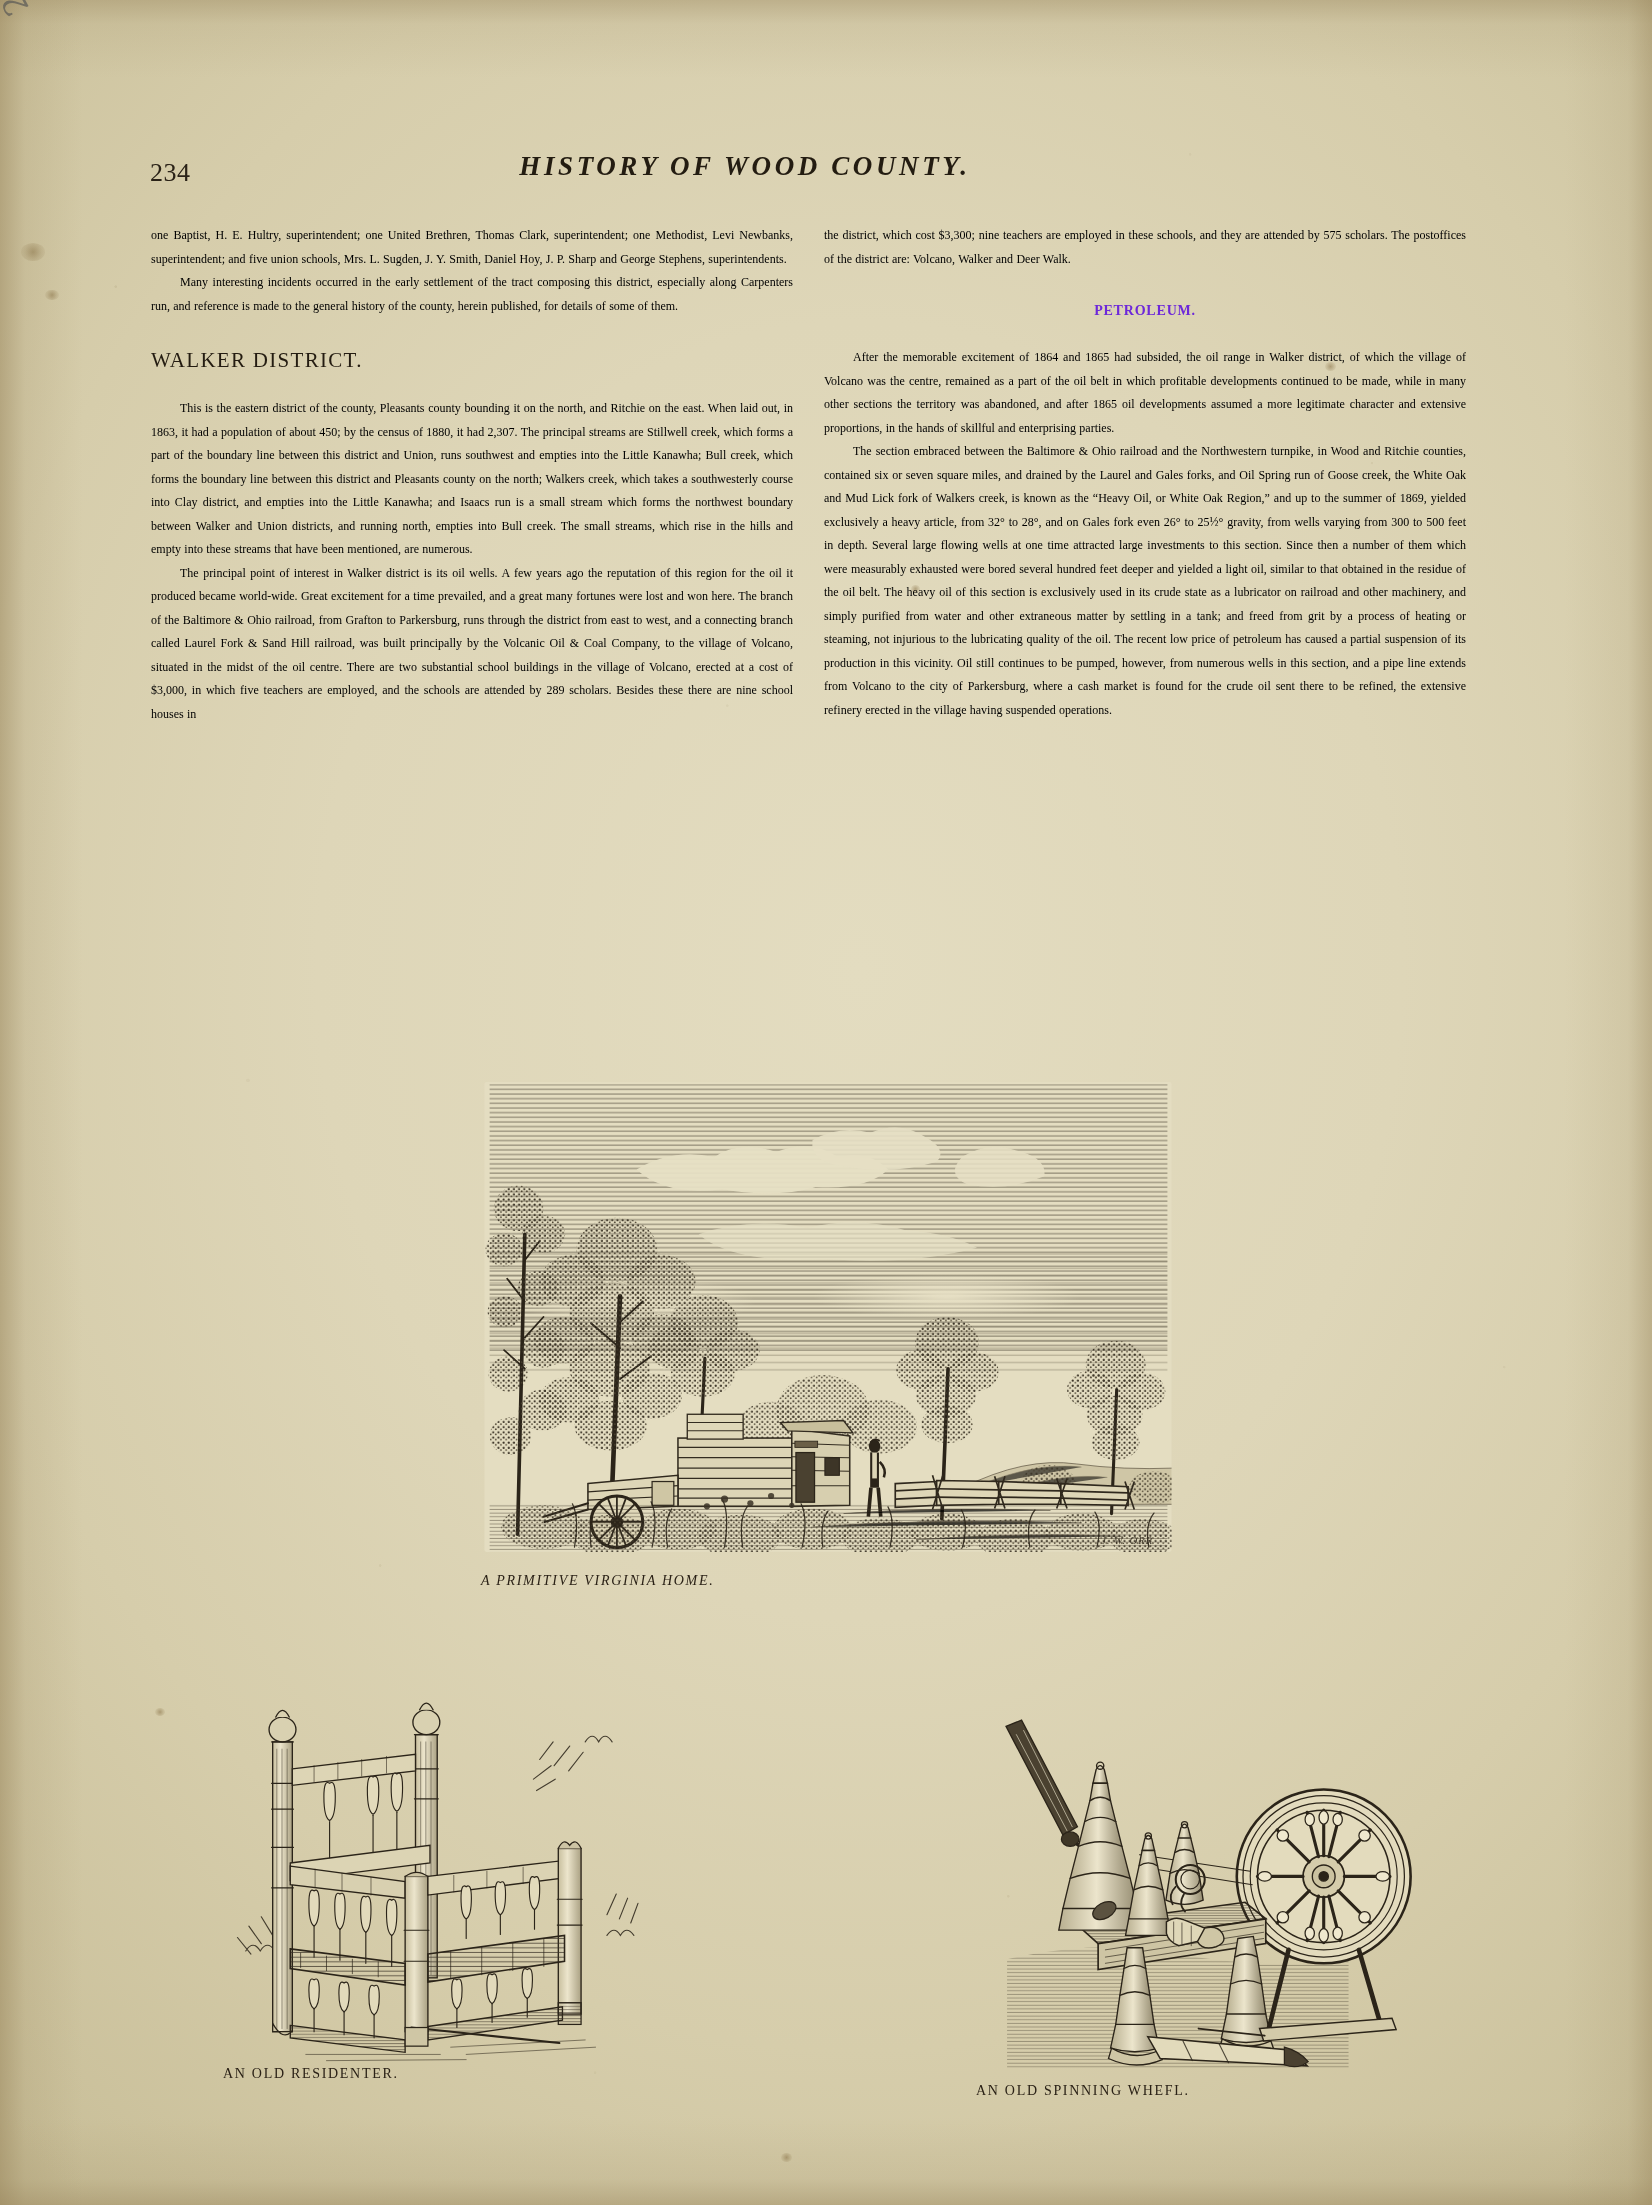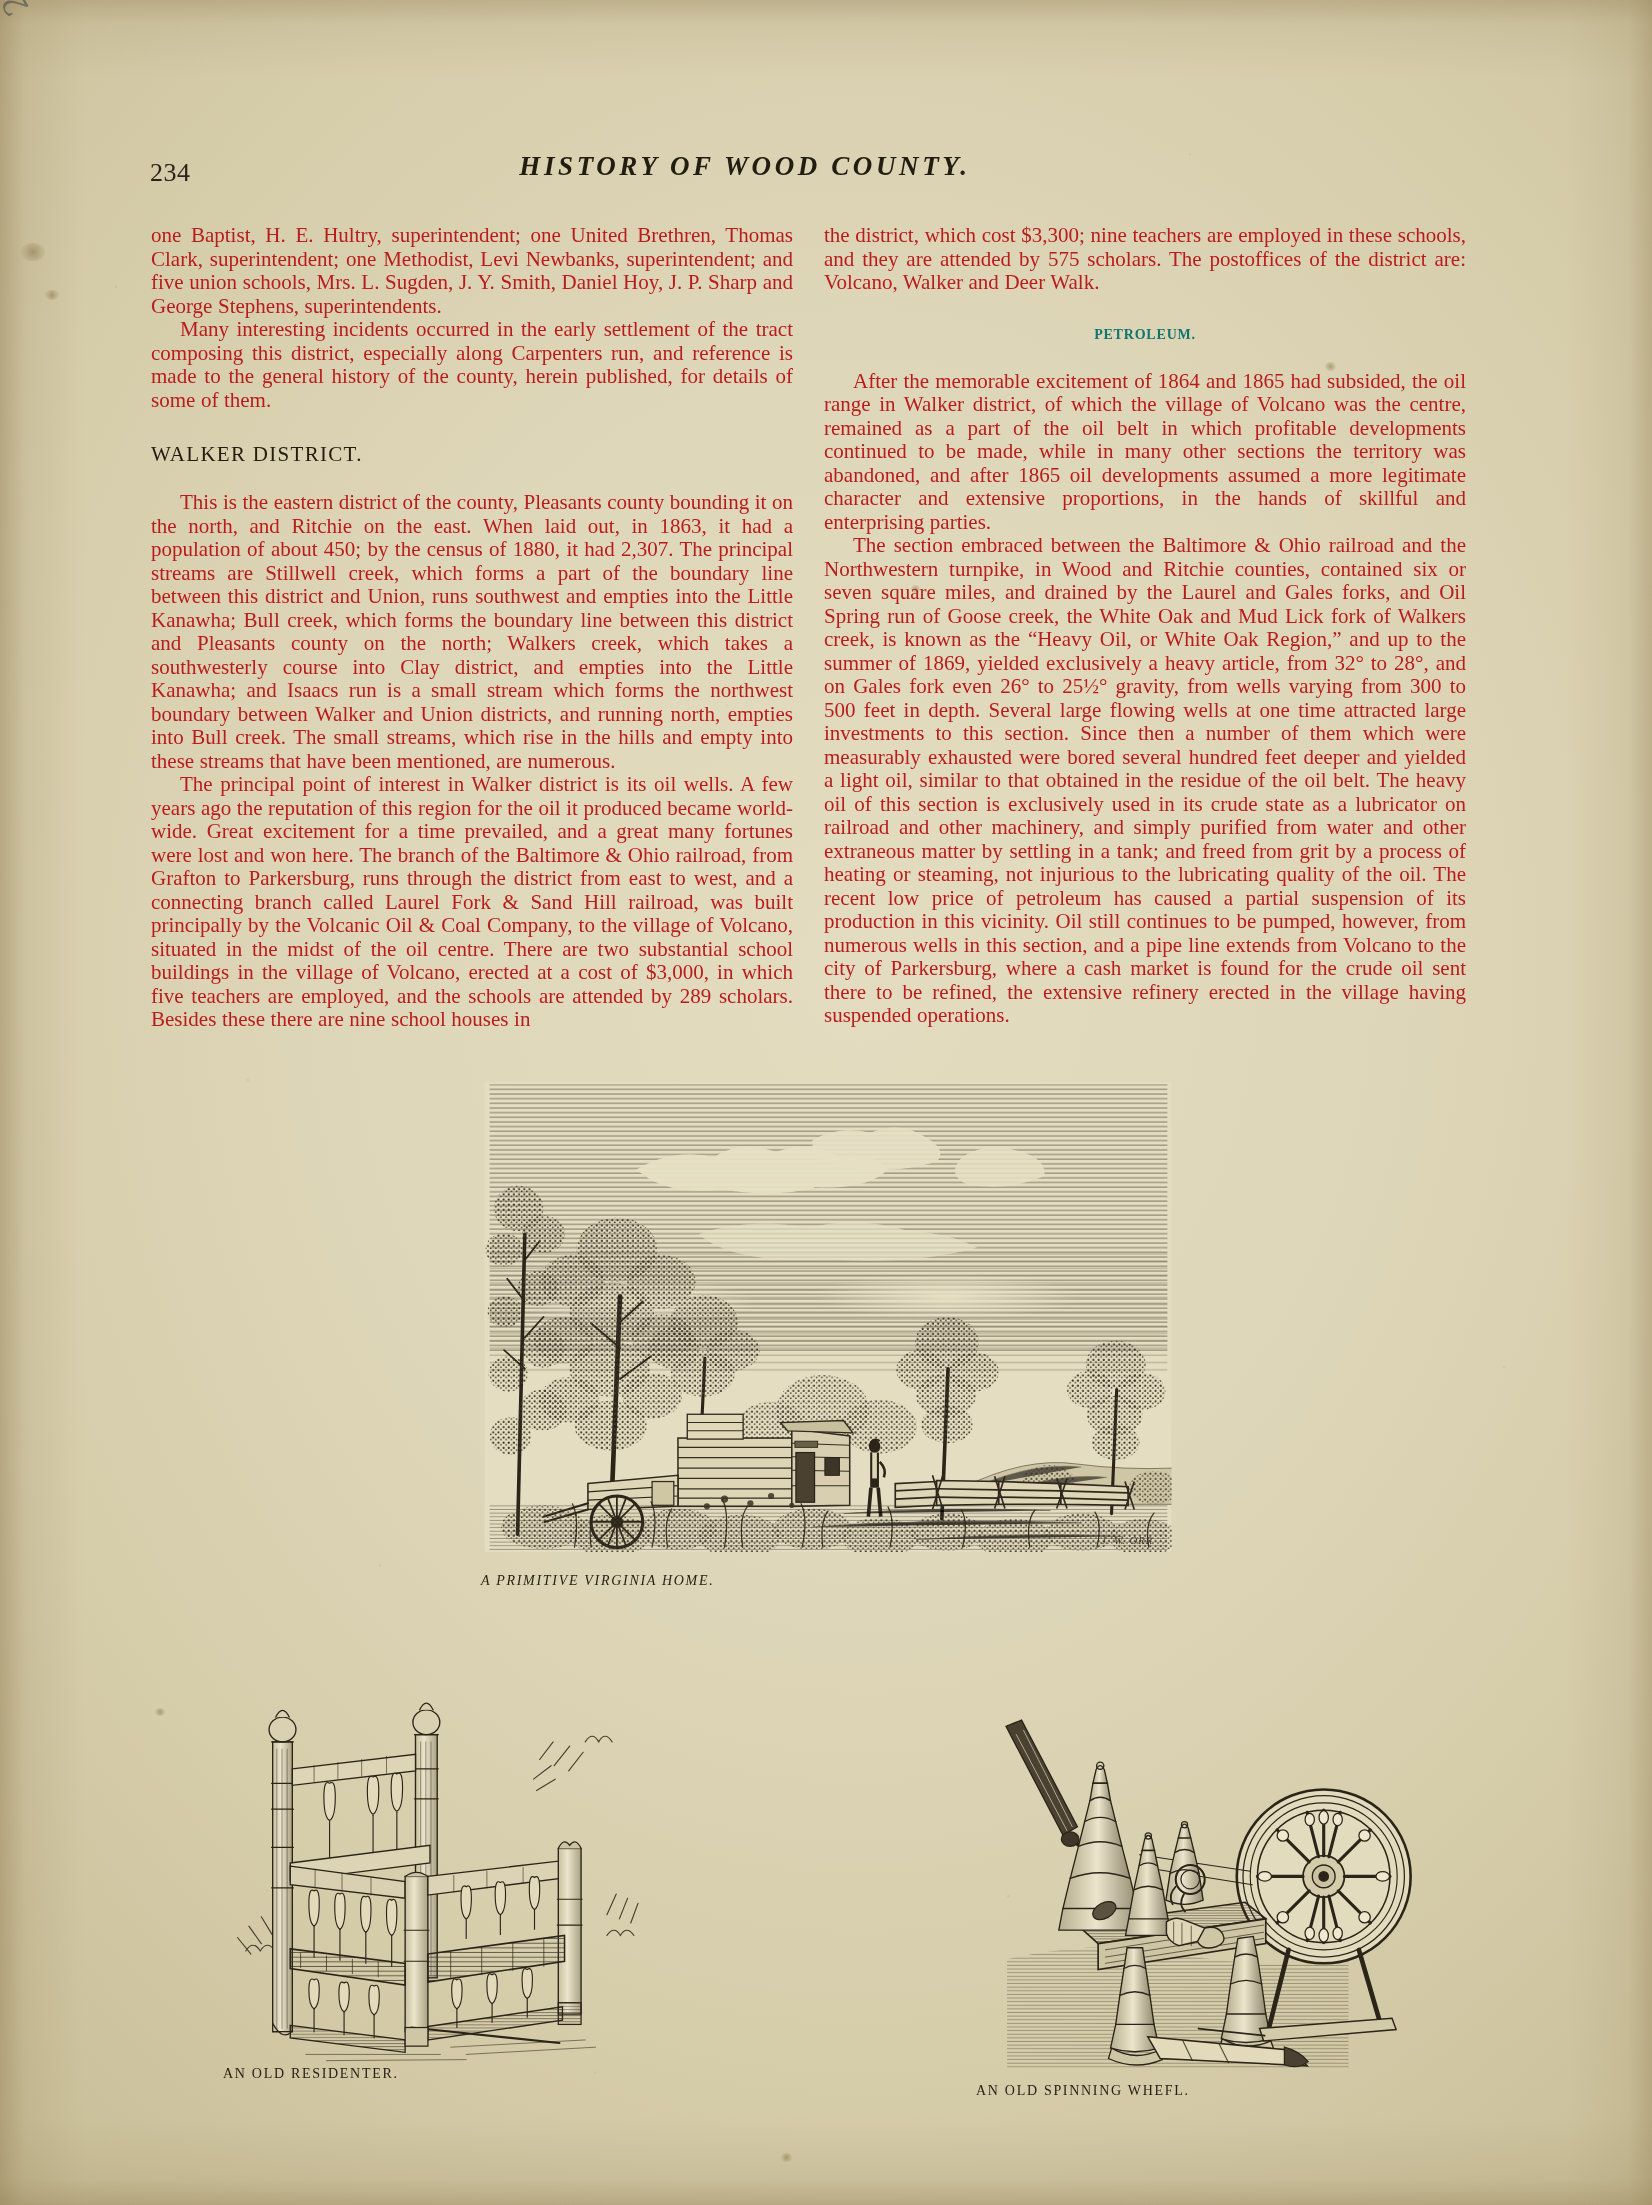--- a/index.html
+++ b/index.html
@@ -70,44 +70,44 @@
   }
 
   
   .cols{ position:absolute; left:151px; top:224px; width:1346px; }
   .col{ position:absolute; top:0; width:642px; }
   .col-left{ left:0; }
   .col-right{ left:673px; }
 
   p.body{
     margin:0 0 0 0;
-    font-size:21px;
+    font-size:12px;
     line-height:23.5px;
     text-align:justify;
     text-indent:29px;
-    color:#b91c1c;
+    color:#000000;
     word-spacing:0.3px;
   }
   p.body.cont{ text-indent:0; }
 
   h2.sec{
     margin:30px 0 24px 0;
     text-align:left;
     font-size:21px;
     font-weight:400;
     letter-spacing:1.3px;
     color:#241c11;
   }
   h3.sec-small{
     margin:32px 0 27px 0;
     text-align:center;
     font-size:14px;
     font-weight:700;
     letter-spacing:0.8px;
-    color:#0f766e;
+    color:#6d28d9;
   }
 
   
   .fig-main{ position:absolute; left:481px; top:1079px; width:694px;font-style:italic; }
   .fig-main .plate{ width:694px; height:476px; position:relative; }
   .cap{
     margin-top:17.6px; text-align:left;
     font-size:14px; letter-spacing:1.7px; color:#2a2116;
   }
 

